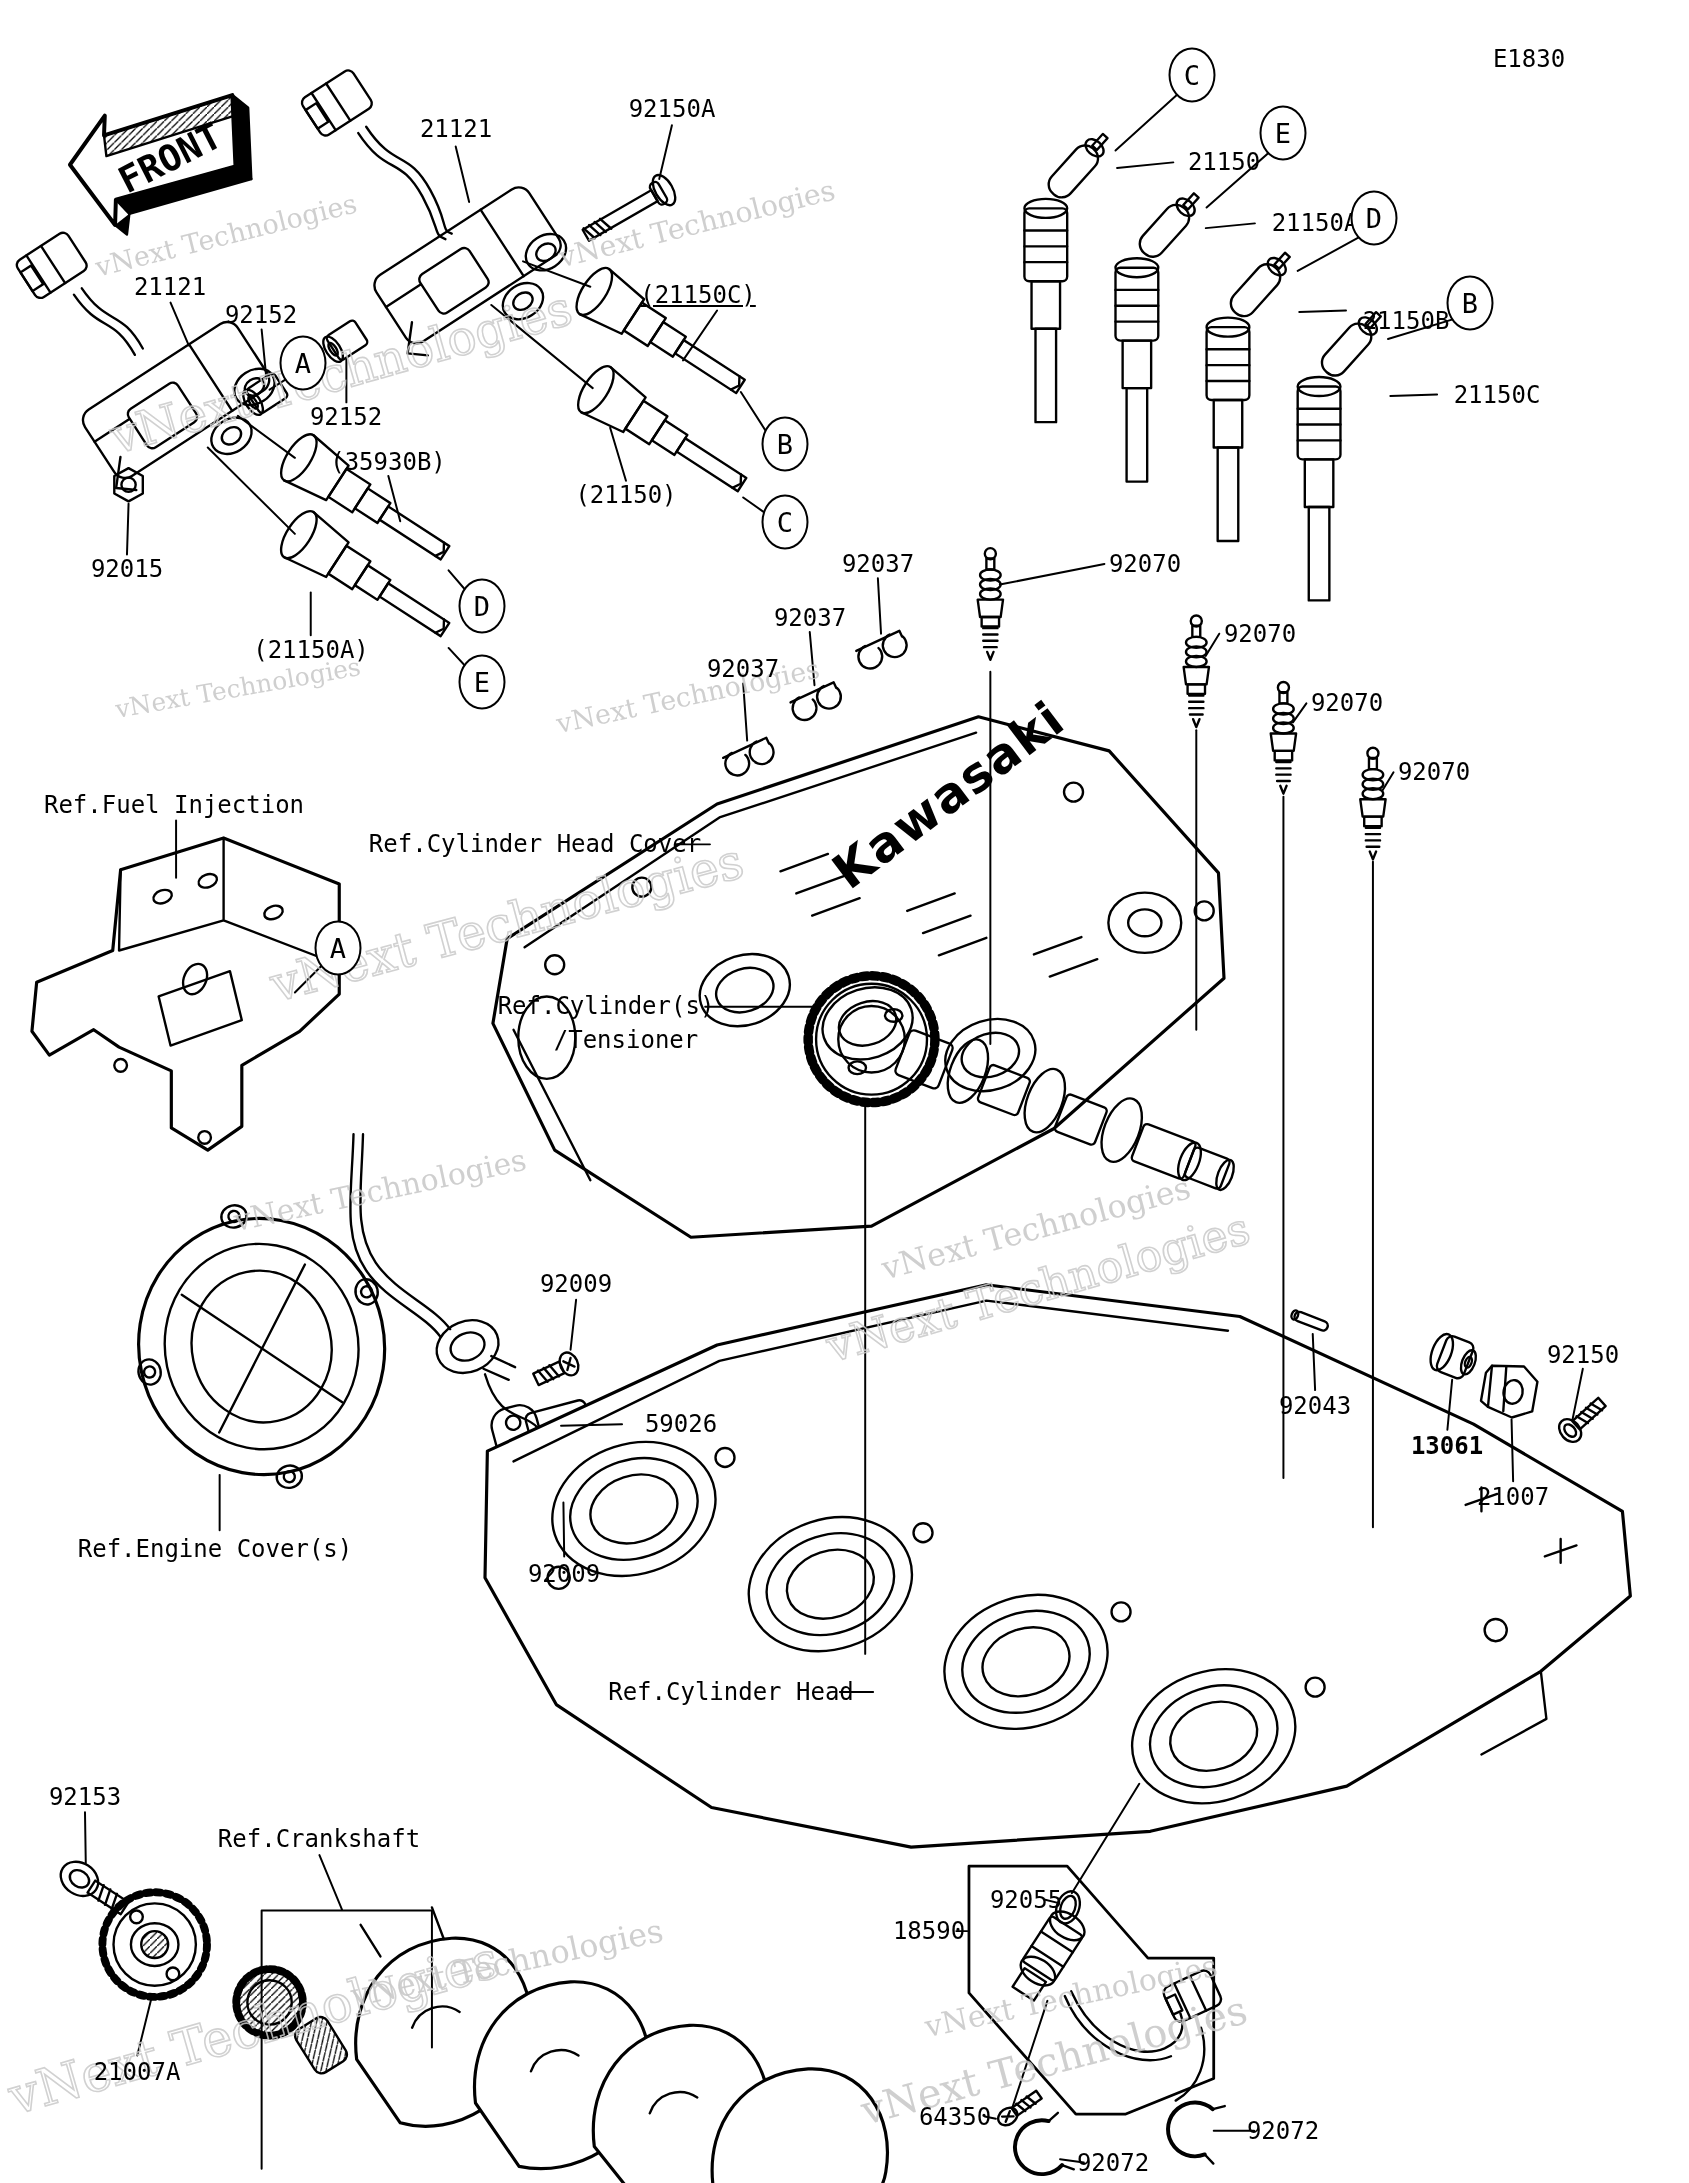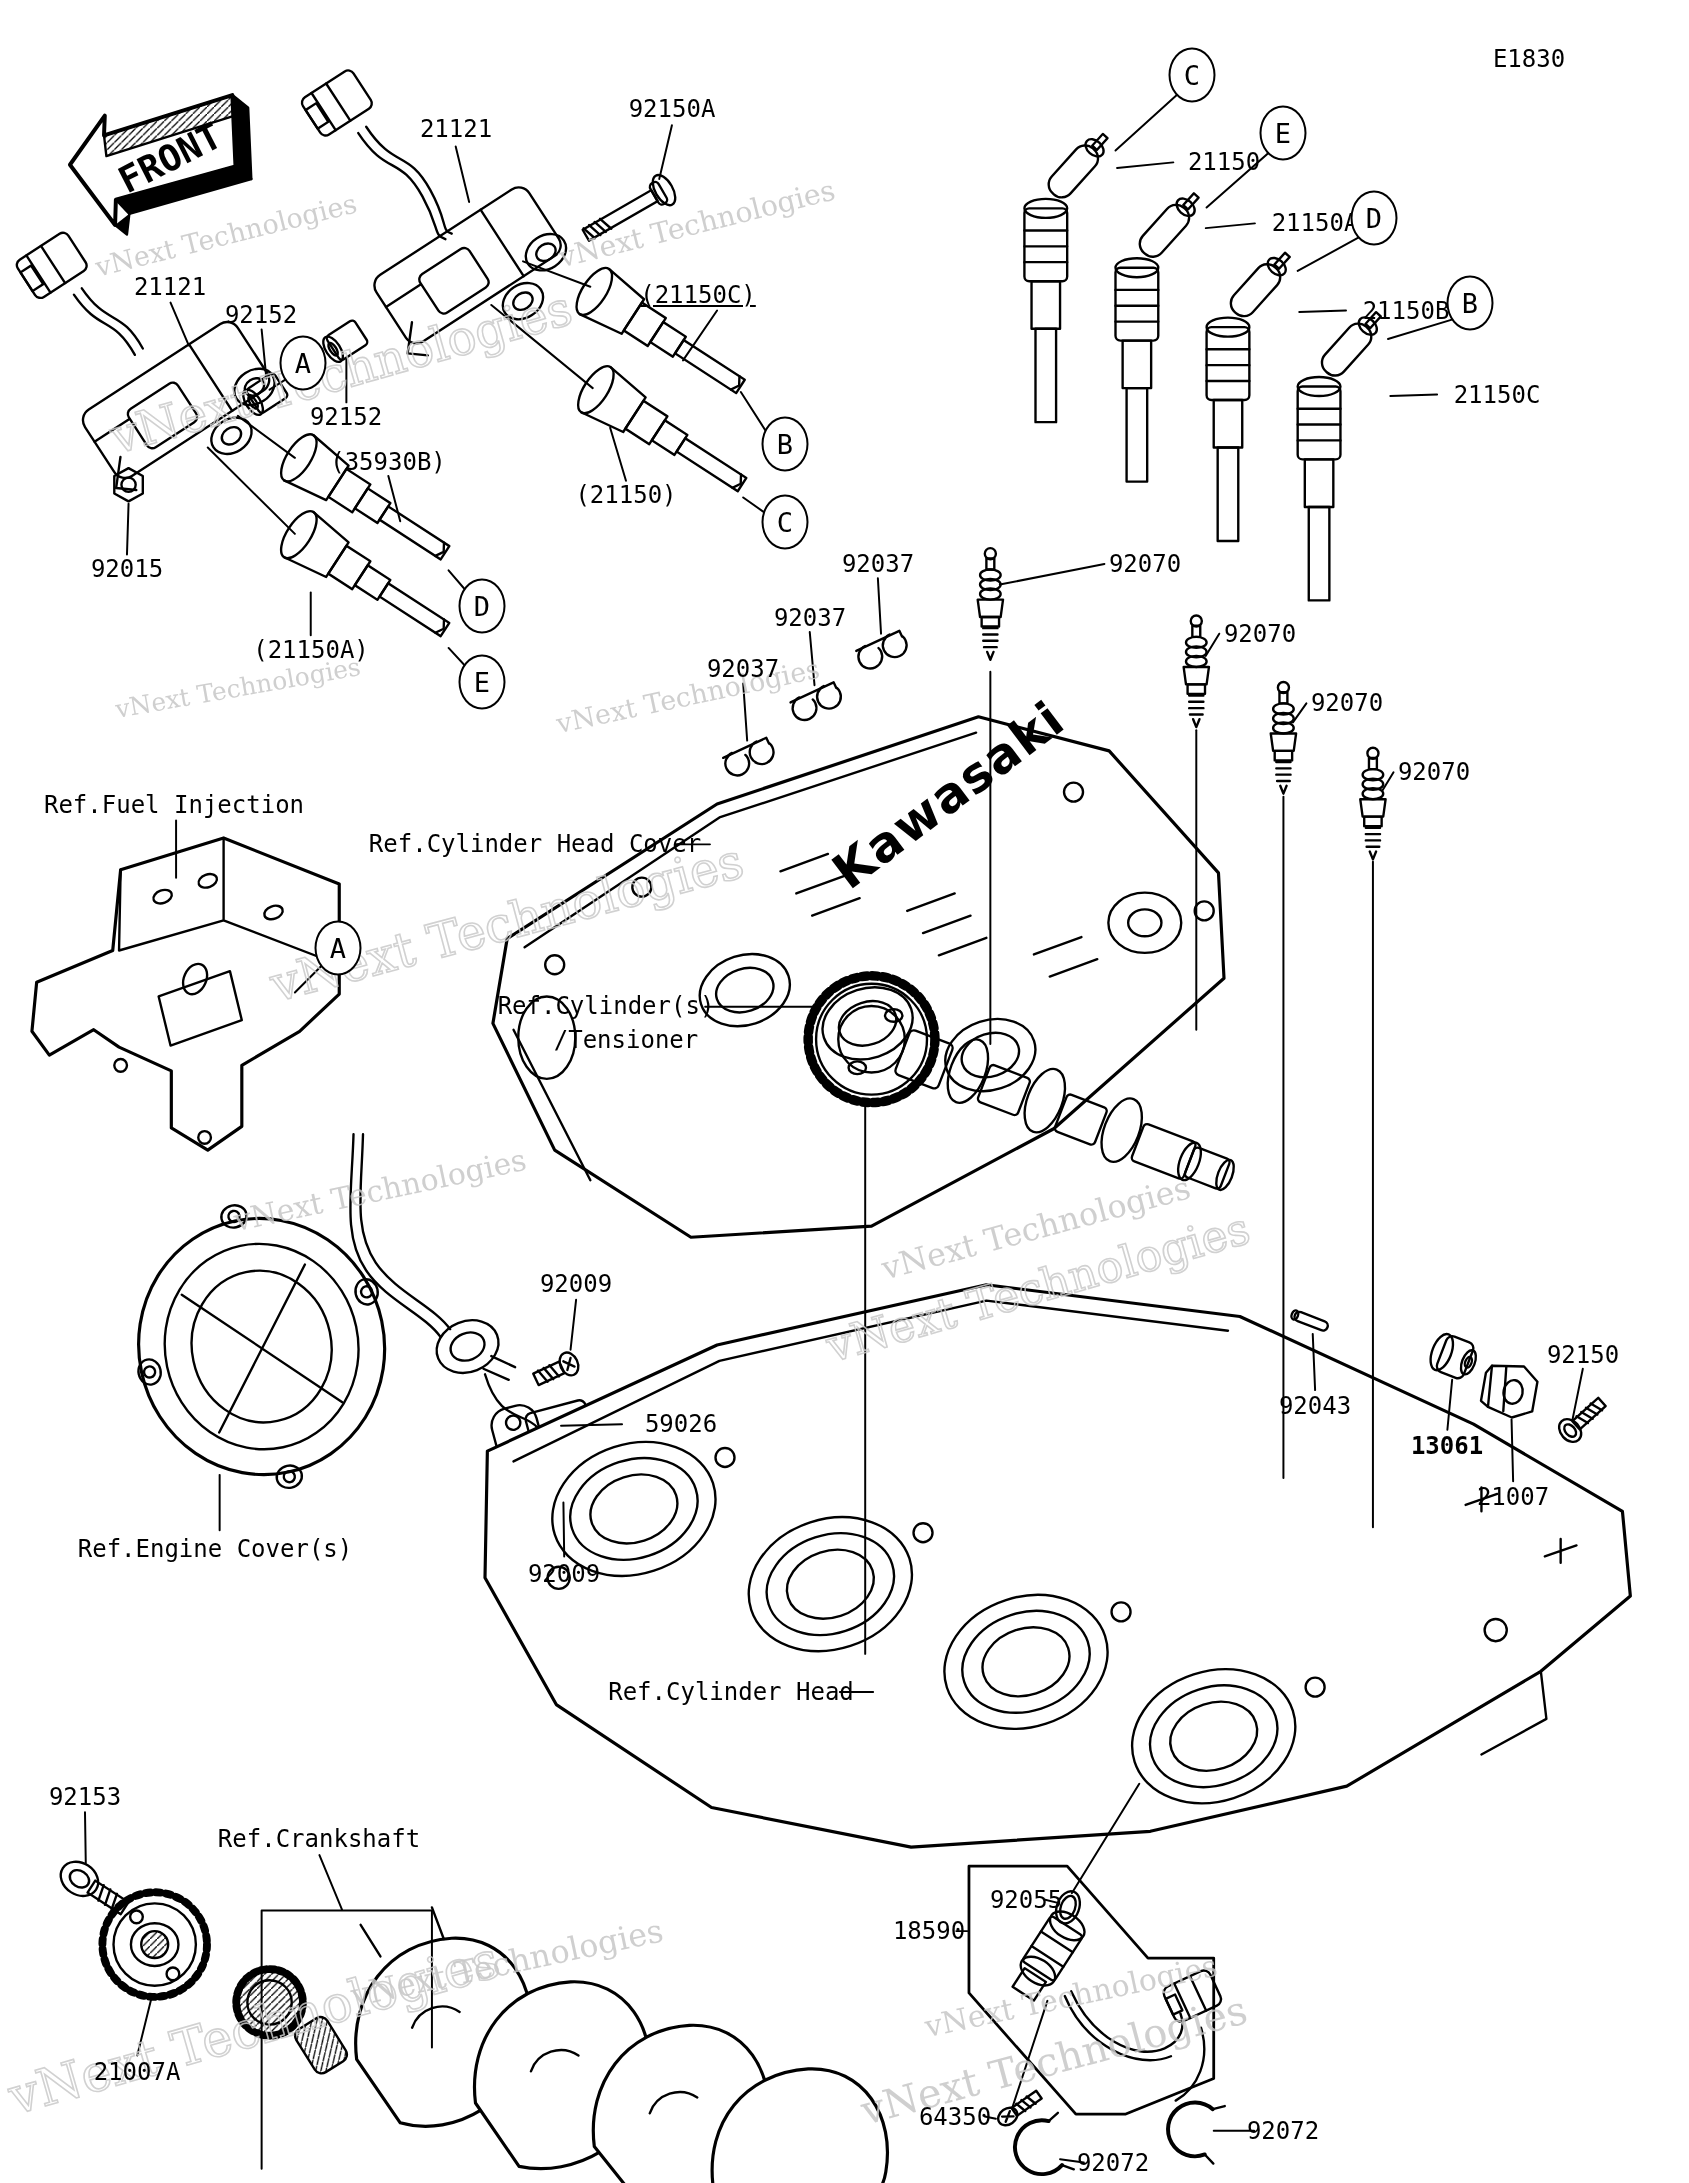--- a/index.html
+++ b/index.html
@@ -541,21 +541,21 @@
     <div class="plabel" style="left: 127px; top: 569px;">92015</div>
     <div class="plabel" style="left: 878px; top: 564px;">92037</div>
     <div class="plabel" style="left: 810px; top: 618px;">92037</div>
     <div class="plabel" style="left: 743px; top: 669px;">92037</div>
     <div class="plabel" style="left: 1145px; top: 564px;">92070</div>
     <div class="plabel" style="left: 1260px; top: 634px;">92070</div>
     <div class="plabel" style="left: 1347px; top: 703px;">92070</div>
     <div class="plabel" style="left: 1434px; top: 772px;">92070</div>
     <div class="plabel" style="left: 1224px; top: 162px;">21150</div>
     <div class="plabel" style="left: 1315px; top: 223px;">21150A</div>
-    <div class="plabel" style="left: 1406px; top: 311px;">21150B</div>
+    <div class="plabel" style="left: 1406px; top: 321px;">21150B</div>
     <div class="plabel" style="left: 1497px; top: 395px;">21150C</div>
     <div class="plabel" style="left: 174px; top: 805px;">Ref.Fuel Injection</div>
     <div class="plabel" style="left: 535px; top: 844px;">Ref.Cylinder Head Cover</div>
     <div class="plabel" style="left: 606px; top: 1006px;">Ref.Cylinder(s)</div>
     <div class="plabel" style="left: 626px; top: 1040px;">/Tensioner</div>
     <div class="plabel" style="left: 576px; top: 1284px;">92009</div>
     <div class="plabel" style="left: 681px; top: 1424px;">59026</div>
     <div class="plabel" style="left: 564px; top: 1574px;">92009</div>
     <div class="plabel" style="left: 215px; top: 1549px;">Ref.Engine Cover(s)</div>
     <div class="plabel" style="left: 731px; top: 1692px;">Ref.Cylinder Head</div>

